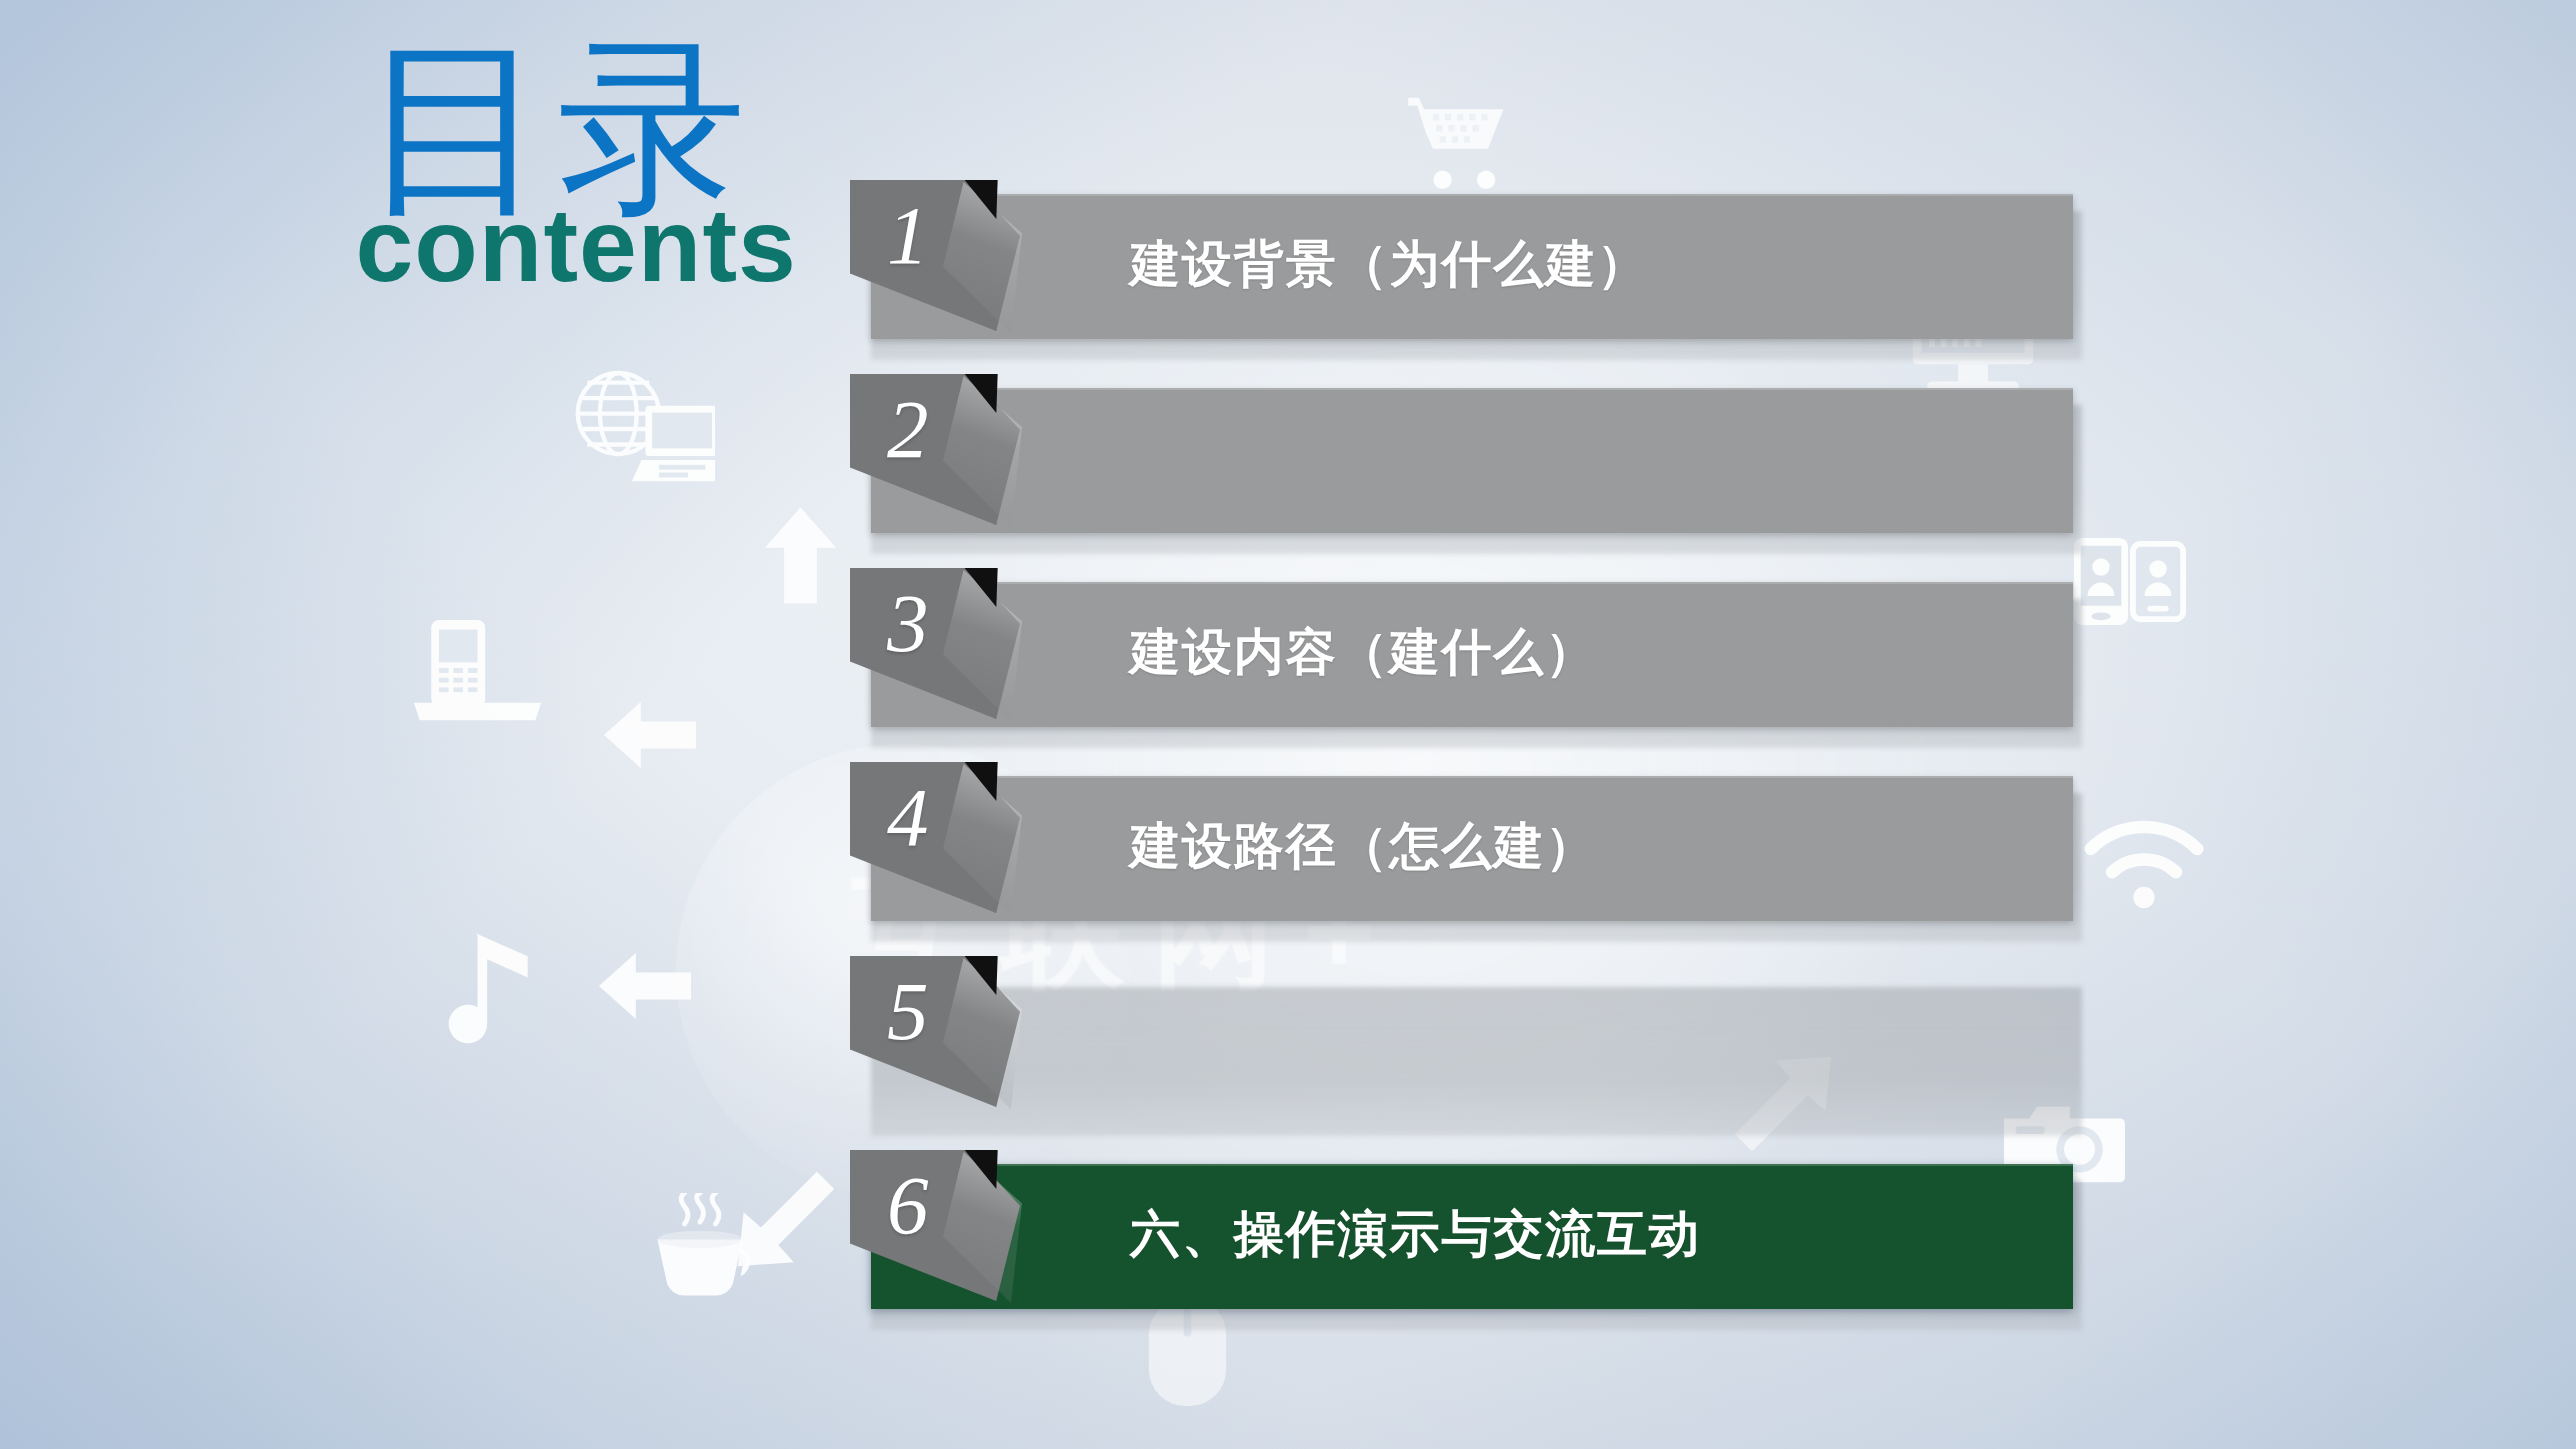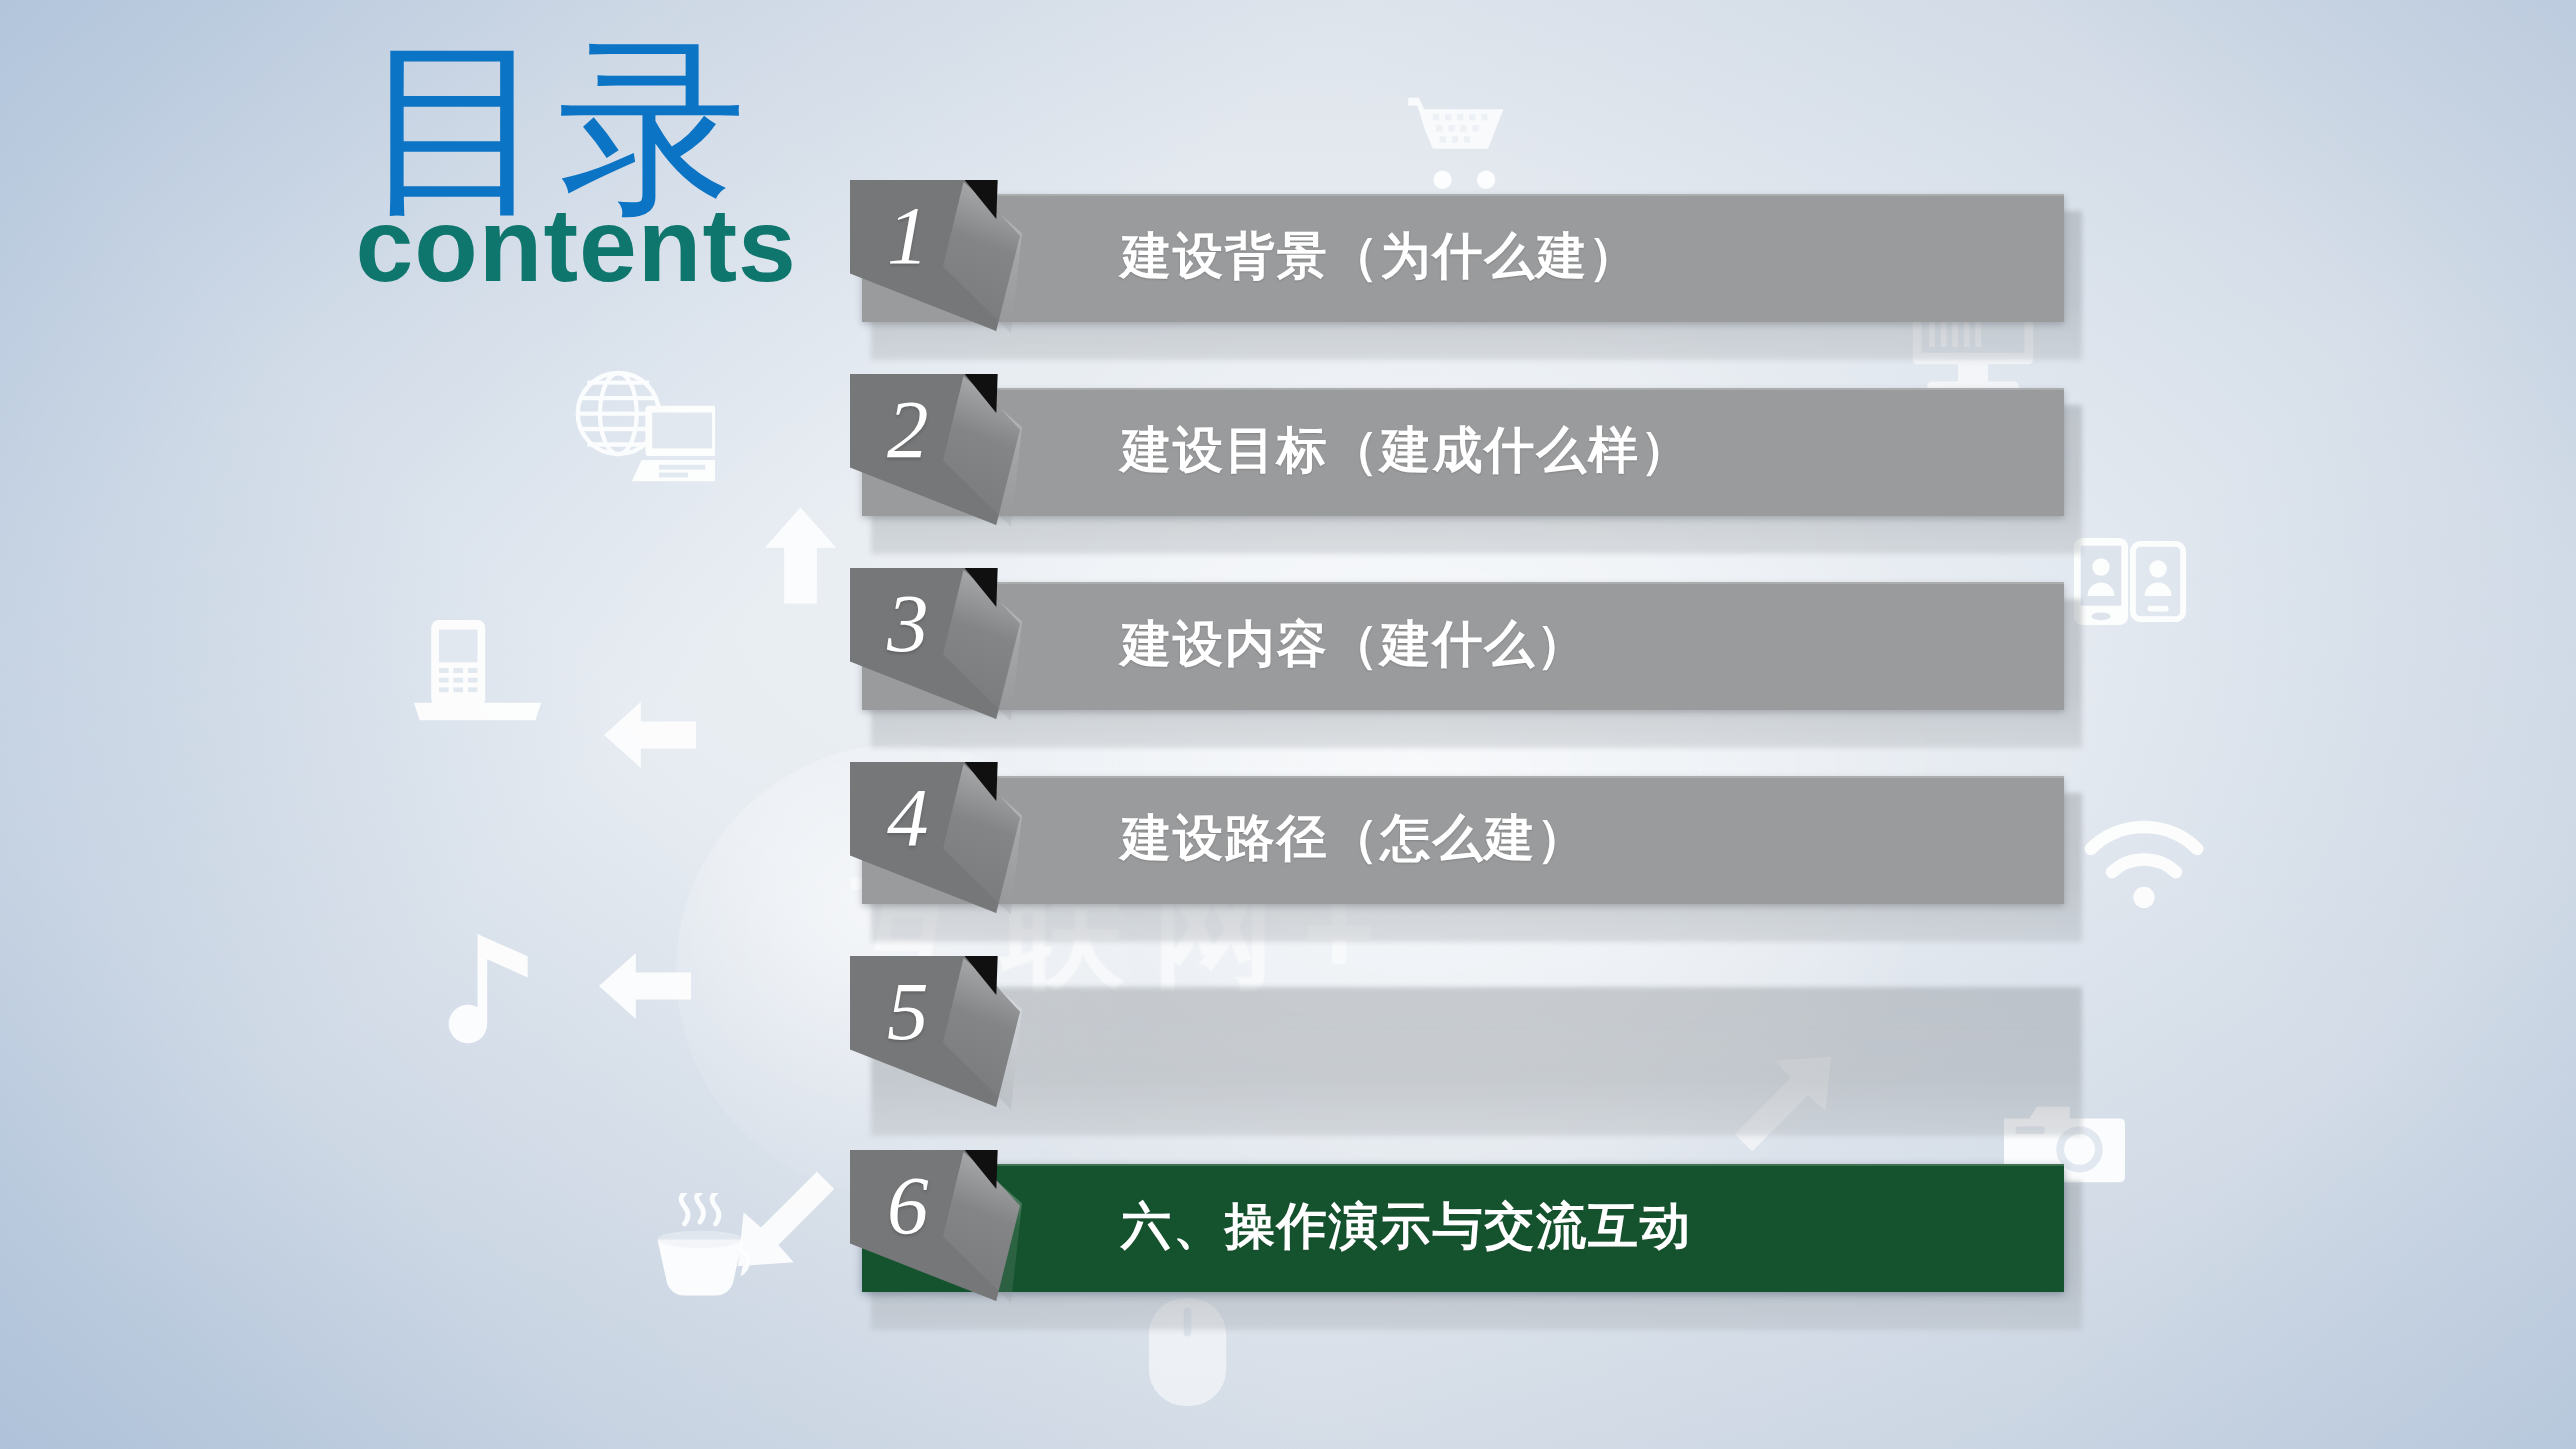--- a/index.html
+++ b/index.html
@@ -125,24 +125,24 @@
     position: absolute;
     left: 21px;
     top: 31px;
     width: 1211px;
     height: 149px;
     background: linear-gradient(180deg, rgba(150,155,160,0.45) 0%, rgba(163,168,173,0.50) 62%, rgba(176,181,186,0.38) 100%);
     filter: blur(2.9px);
   }
   .row-bar {
     position: absolute;
-    left: 12px;
+    left: 21px;
     top: 13.5px;
     width: 1202px;
-    height: 128px;
+    height: 145px;
     background: #9a9b9d;
     box-shadow: 0 2.9px 6.8px rgba(90,95,100,0.38);
   }
   .row-bar.accent {
     background: #14532d;
     box-shadow: 0 2.9px 8.7px rgba(50,70,95,0.45);
   }
   .row-bar .hl {
     position: absolute;
     left: 0; top: 0;
@@ -418,21 +418,20 @@
         <div class="tab-fold"></div>
         <div class="tab-corner"></div>
         <div class="tab-num">1</div>
       </div>
     </div>
 
     <div class="row">
       <div class="row-shadowband"></div>
       <div class="row-bar">
         <div class="hl"></div>
-        <div class="row-label">建设目标（建成什么样）</div>
       </div>
       <div class="tab">
         <div class="tab-face"></div>
         <div class="tab-fold"></div>
         <div class="tab-corner"></div>
         <div class="tab-num">2</div>
       </div>
     </div>
 
     <div class="row">

